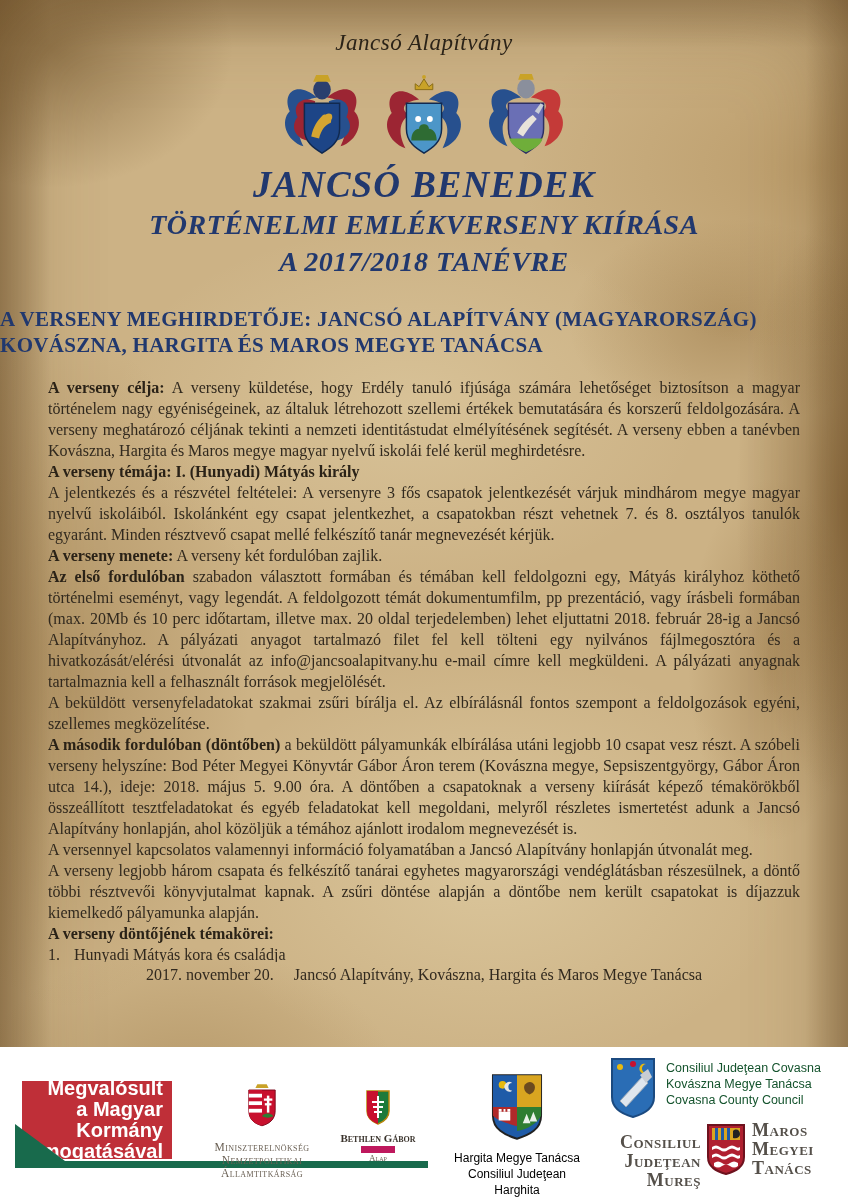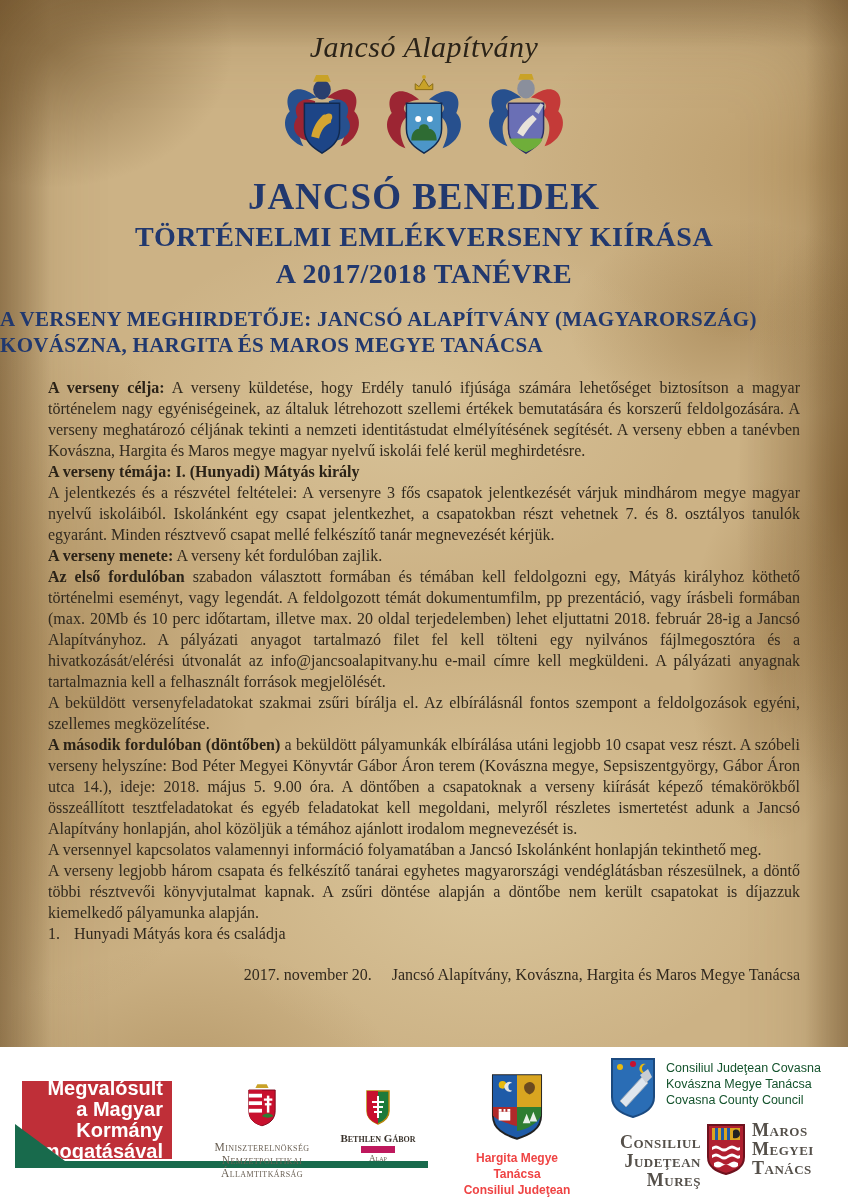--- a/index.html
+++ b/index.html
@@ -13,53 +13,53 @@
       radial-gradient(ellipse 420px 260px at 48% 34%, rgba(238,224,186,.35), transparent 70%),
       radial-gradient(ellipse 260px 480px at 8% 56%, rgba(124,88,38,.30), transparent 70%),
       radial-gradient(ellipse 430px 300px at 58% 72%, rgba(240,227,188,.40), transparent 70%),
       radial-gradient(ellipse 300px 190px at 22% 90%, rgba(132,96,44,.28), transparent 70%),
       radial-gradient(ellipse 120px 260px at 91% 55%, rgba(120,82,34,.30), transparent 70%),
       linear-gradient(90deg, rgba(88,58,24,.38), rgba(88,58,24,0) 6%, rgba(88,58,24,0) 95%, rgba(88,58,24,.34)),
       linear-gradient(180deg, rgba(95,64,28,.30), rgba(95,64,28,0) 4%, rgba(95,64,28,0) 96%, rgba(95,64,28,.40));
     box-shadow: inset 0 0 80px 25px rgba(95,65,25,.30);
     font-family:"Liberation Serif", serif; color:#2f271d;}
   .org-header{position:absolute;top:30px;left:0;width:100%;text-align:center;
-    font-style:italic;font-size:30px;color:#2b2318;letter-spacing:.5px;}
+    font-style:italic;font-size:23px;color:#2b2318;letter-spacing:.5px;}
   .arms-row{position:absolute;top:68px;left:0;width:100%;display:flex;justify-content:center;gap:14px;}
-  .title-block{position:absolute;top:176px;left:0;width:100%;text-align:center;color:#21386e;}
+  .title-block{position:absolute;top:164px;left:0;width:100%;text-align:center;color:#21386e;font-style:italic;}
   .title-1{font-size:37px;font-weight:bold;letter-spacing:1px;line-height:42px;}
   .title-2{font-size:28px;font-weight:bold;letter-spacing:.5px;line-height:37px;}
   .subtitle-block{position:absolute;top:306px;left:0;width:100%;color:#21386e;}
   .subtitle-line{font-size:21px;font-weight:bold;line-height:26px;letter-spacing:.3px;}
   .content{position:absolute;top:377px;left:48px;width:752px;height:585px;overflow:hidden;
     font-size:16px;line-height:21px;text-align:justify;color:#31291e;}
   .content p{margin:0;}
   .content strong{color:#2a2217;}
   ol.topics{margin:0;padding:0;list-style:none;}
   ol.topics li{display:flex;text-align:left;}
   ol.topics .num{width:26px;flex:0 0 26px;}
   .date-row{position:absolute;top:966px;left:48px;width:752px;display:flex;
-    justify-content:flex-end;font-size:16px;color:#31291e;gap:20px;}
+    justify-content:center;font-size:16px;color:#31291e;gap:20px;}
   
   .footer{position:absolute;left:0;bottom:0;width:848px;height:153px;background:#ffffff;}
   .gov-badge{position:absolute;left:22px;top:34px;width:150px;height:78px;background:#bf2f38;
     clip-path:polygon(0 0,100% 0,100% 100%,27% 100%,0 64%);
     display:flex;flex-direction:column;justify-content:center;align-items:flex-end;padding-right:9px;box-sizing:border-box;
     font-family:"Liberation Sans",sans-serif;font-weight:bold;color:#fff;font-size:20px;line-height:21px;text-align:right;}
   .gov-triangle{position:absolute;left:15px;top:77px;width:50px;height:37px;background:#186a4c;
     clip-path:polygon(0 0,100% 100%,0 100%);}
   .gov-bar{position:absolute;left:15px;top:114px;width:413px;height:7px;background:#186a4c;}
   .logo-group{position:absolute;text-align:center;font-family:"Liberation Sans",sans-serif;}
   .me-group{left:192px;top:36px;width:140px;}
   .me-caption{font-variant:small-caps;font-family:"Liberation Serif",serif;font-size:11.5px;line-height:13px;color:#6a6054;letter-spacing:.4px;margin-top:8px;}
   .bg-group{left:340px;top:42px;width:76px;}
   .bg-caption{font-variant:small-caps;font-family:"Liberation Serif",serif;font-size:11px;font-weight:bold;color:#3a332c;margin-top:4px;line-height:11px;}
   .bg-sub{font-variant:small-caps;font-family:"Liberation Serif",serif;font-size:9px;color:#6a6054;border-top:7px solid #be185d;width:34px;margin:2px auto 0;line-height:10px;}
   .hr-group{left:452px;top:26px;width:130px;}
-  .hr-caption{font-size:12px;font-weight:bold;color:#ef4444;line-height:16px;margin-top:5px;}
+  .hr-caption{font-size:12px;font-weight:normal;color:#000000;line-height:16px;margin-top:5px;}
   .cv-shield{position:absolute;left:610px;top:10px;}
   .cv-text{position:absolute;left:666px;top:13px;font-family:Liberation Sans, sans-serif;
     font-size:12.5px;line-height:16px;color:#14532d;text-align:left;}
   .ms-left{position:absolute;left:583px;top:86px;width:118px;text-align:right;}
   .ms-right{position:absolute;left:752px;top:74px;width:100px;text-align:left;}
   .ms-text{font-variant:small-caps;font-family:"Liberation Serif",serif;font-size:18px;line-height:19px;color:#55504a;font-weight:600;letter-spacing:.5px;}
   .ms-shield{position:absolute;left:706px;top:76px;}
 </style>
 </head>
 <body>
@@ -117,22 +117,23 @@
   </div>
 
   <div class="content">
     <p><strong>A verseny célja:</strong><span> A verseny küldetése, hogy Erdély tanuló ifjúsága számára lehetőséget biztosítson a magyar történelem nagy egyéniségeinek, az általuk létrehozott szellemi értékek bemutatására és korszerű feldolgozására. A verseny meghatározó céljának tekinti a nemzeti identitástudat elmélyítésének segítését. A verseny ebben a tanévben Kovászna, Hargita és Maros megye magyar nyelvű iskolái felé kerül meghirdetésre.</span></p>
     <p><strong>A verseny témája: I. (Hunyadi) Mátyás király</strong></p>
     <p>A jelentkezés és a részvétel feltételei: A versenyre 3 fős csapatok jelentkezését várjuk mindhárom megye magyar nyelvű iskoláiból. Iskolánként egy csapat jelentkezhet, a csapatokban részt vehetnek 7. és 8. osztályos tanulók egyaránt. Minden résztvevő csapat mellé felkészítő tanár megnevezését kérjük.</p>
     <p><strong>A verseny menete:</strong><span> A verseny két fordulóban zajlik.</span></p>
     <p><strong>Az első fordulóban</strong><span> szabadon választott formában és témában kell feldolgozni egy, Mátyás királyhoz köthető történelmi eseményt, vagy legendát.  A feldolgozott témát dokumentumfilm, pp prezentáció, vagy írásbeli formában (max. 20Mb és 10 perc időtartam, illetve max. 20 oldal terjedelemben) lehet eljuttatni 2018. február 28-ig a Jancsó Alapítványhoz. A pályázati anyagot tartalmazó filet fel kell tölteni egy nyilvános fájlmegosztóra és a hivatkozását/elérési útvonalát az info@jancsoalapitvany.hu e-mail címre kell megküldeni. A pályázati anyagnak tartalmaznia kell a felhasznált források megjelölését.</span></p>
     <p>A beküldött versenyfeladatokat szakmai zsűri bírálja el. Az elbírálásnál fontos szempont a feldolgozások egyéni, szellemes megközelítése.</p>
     <p><strong>A második fordulóban (döntőben)</strong><span> a beküldött pályamunkák elbírálása utáni legjobb 10 csapat vesz részt.  A szóbeli verseny helyszíne: Bod Péter Megyei Könyvtár Gábor Áron terem (Kovászna megye, Sepsiszentgyörgy, Gábor Áron utca 14.), ideje: 2018. május 5. 9.00 óra. A döntőben a csapatoknak a verseny kiírását képező témakörökből összeállított tesztfeladatokat és egyéb feladatokat kell megoldani, melyről részletes ismertetést adunk a Jancsó Alapítvány honlapján, ahol közöljük a témához ajánlott irodalom megnevezését is.</span></p>
-    <p>A versennyel kapcsolatos valamennyi információ folyamatában a Jancsó Iskolánként honlapján tekinthető meg.</p>
+    <p>A versennyel kapcsolatos valamennyi információ folyamatában a Jancsó Alapítvány honlapján útvonalát meg.</p>
     <p>A verseny legjobb három csapata és felkészítő tanárai egyhetes magyarországi vendéglátásban részesülnek, a döntő többi résztvevői könyvjutalmat kapnak. A zsűri döntése alapján a döntőbe nem került csapatokat is díjazzuk kiemelkedő pályamunka alapján.</p>
+    <p><strong>A verseny döntőjének témakörei:</strong></p>
     <ol class="topics">
       <li>
           <span class="num">1.</span>
           <span>Hunyadi Mátyás kora és családja</span>
         </li>
 
     </ol>
 
   </div>
 

